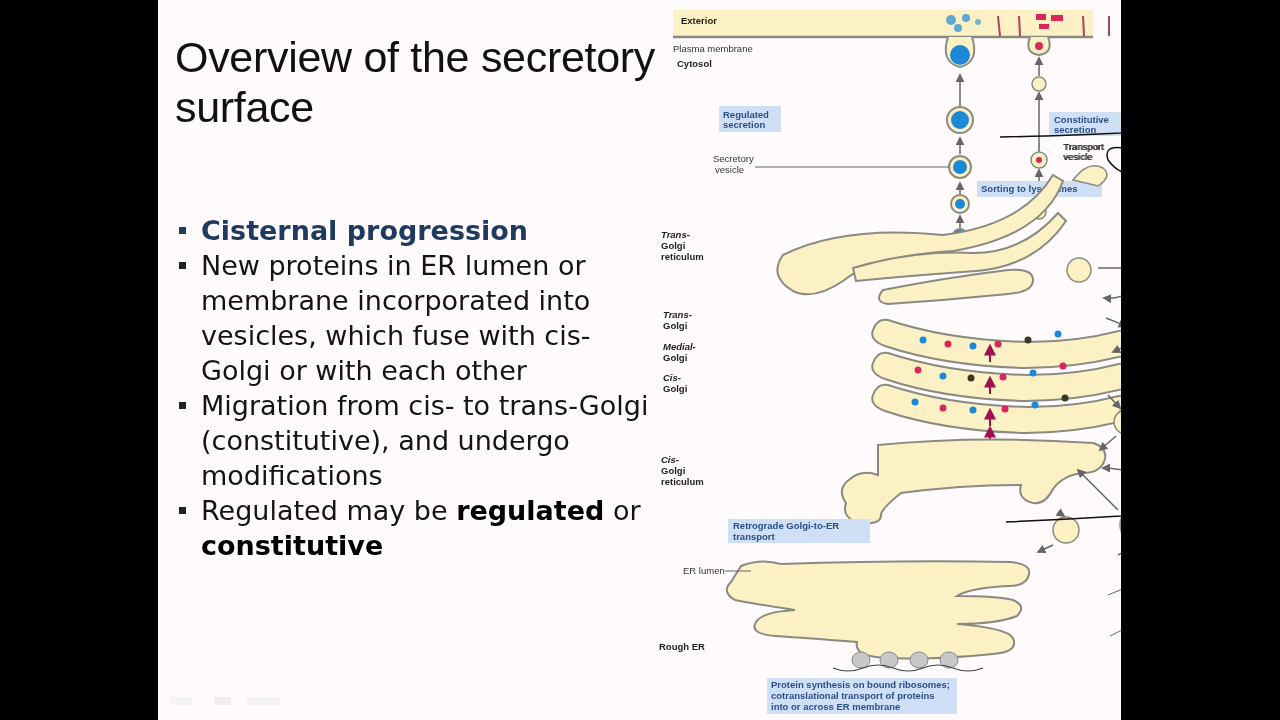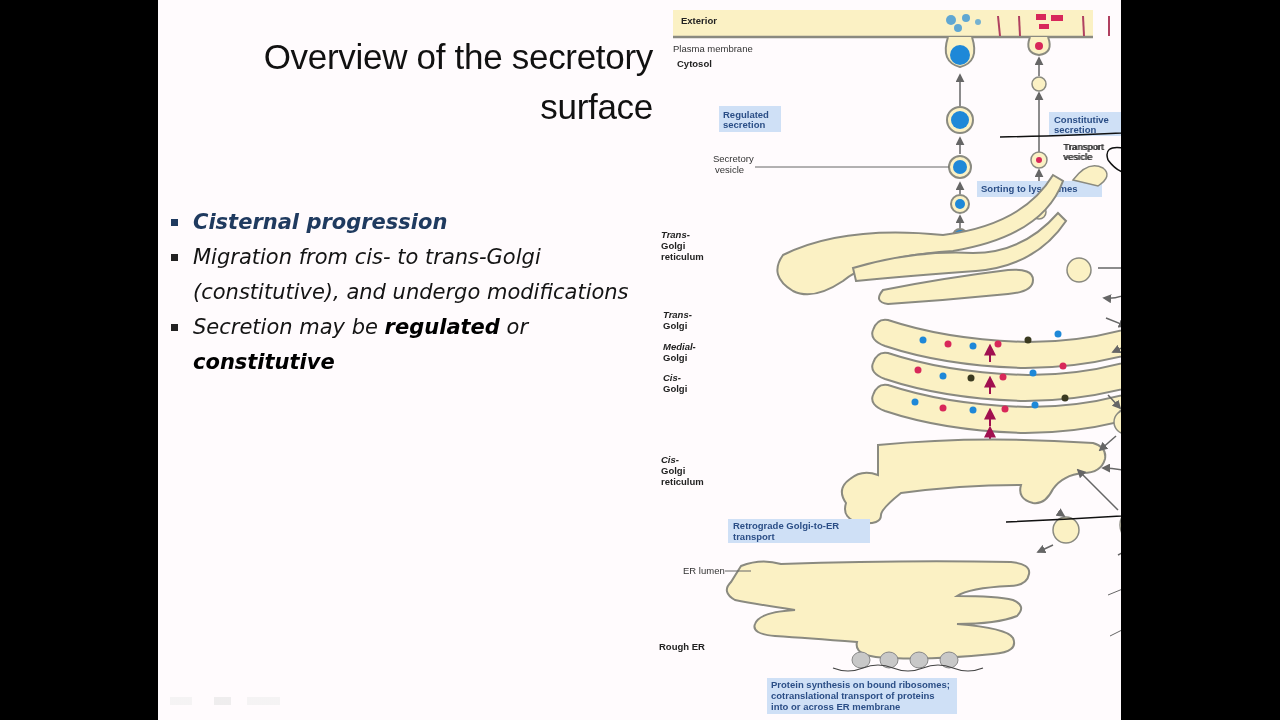--- a/index.html
+++ b/index.html
@@ -1,20 +1,20 @@
 <!DOCTYPE html>
 <html><head>
 <meta charset="utf-8">
 <style>
   html, body { margin: 0; padding: 0; }
   body { width: 1280px; height: 720px; background: #000; position: relative; overflow: hidden; font-family: "Liberation Sans", sans-serif; }
   .slide { position: absolute; left: 158px; top: 0; width: 963px; height: 720px; background: #fffbfd; overflow: hidden; }
-  .title { position: absolute; left: 0; top: 32px; width: 495px; text-align: right; font-family: "Liberation Sans", sans-serif; font-size: 35px; line-height: 50px; color: #111; letter-spacing: -0.3px; }
+  .title { position: absolute; left: 0; top: 32px; width: 495px; text-align: left; font-family: "Liberation Sans", sans-serif; font-size: 43px; line-height: 50px; color: #111; letter-spacing: -0.3px; padding-left: 17px; }
   .title span { display: block; }
-  .bullets { position: absolute; left: 10px; top: 205px; width: 480px; margin: 0; padding: 0; list-style: none; font-family: "DejaVu Sans", sans-serif; font-size: 21px; line-height: 35px; color: #141414; font-style: italic; }
+  .bullets { position: absolute; left: 10px; top: 205px; width: 480px; margin: 8px; padding: 0; list-style: none; font-family: "DejaVu Sans", sans-serif; font-size: 27px; line-height: 35px; color: #141414; }
   .bullets li { position: relative; padding-left: 25px; }
   .bullets li::before { content: ""; position: absolute; left: 3px; top: 14px; width: 7px; height: 7px; background: #222; }
   .bullets li.head { color: #1f3a5f; font-weight: bold; }
   .bullets li.head::before { background: #1f3a5f; }
   .bullets b { font-weight: bold; color: #000; }
   .figure { position: absolute; left: 495px; top: 0; width: 468px; height: 720px; }
   .figure svg { position: absolute; left: 0; top: 0; }
   .lbl { font-family: "Liberation Sans", sans-serif; font-size: 9.5px; fill: #333; }
   .lbl-b { font-family: "Liberation Sans", sans-serif; font-size: 9.5px; font-weight: bold; fill: #222; }
   .lbl-i { font-family: "Liberation Sans", sans-serif; font-size: 9.5px; font-weight: bold; font-style: italic; fill: #222; }
@@ -25,22 +25,23 @@
 <body>
 
 <div class="slide">
   <div class="title">
     <span>Overview of the secretory</span>
     <span>surface</span>
   </div>
 
   <ul class="bullets">
     <li class="head">Cisternal progression</li>
+    <li>New proteins in ER lumen or membrane incorporated into vesicles, which fuse with cis-Golgi or with each other</li>
     <li>Migration from cis- to trans-Golgi (constitutive), and undergo modifications</li>
-    <li><span>Secretion may be </span><b>regulated</b><span> or </span><b>constitutive</b></li>
+    <li><span>Regulated may be </span><b>regulated</b><span> or </span><b>constitutive</b></li>
   </ul>
 
   <div class="footer-smudge"></div>
 
   <div class="figure">
     <svg width="468" height="720" viewBox="0 0 468 720">
       <defs>
         <marker id="ah" viewBox="0 0 10 10" refX="8" refY="5" markerWidth="6" markerHeight="6" orient="auto">
           <path d="M0,0 L10,5 L0,10 z" fill="#666"></path>
         </marker>

